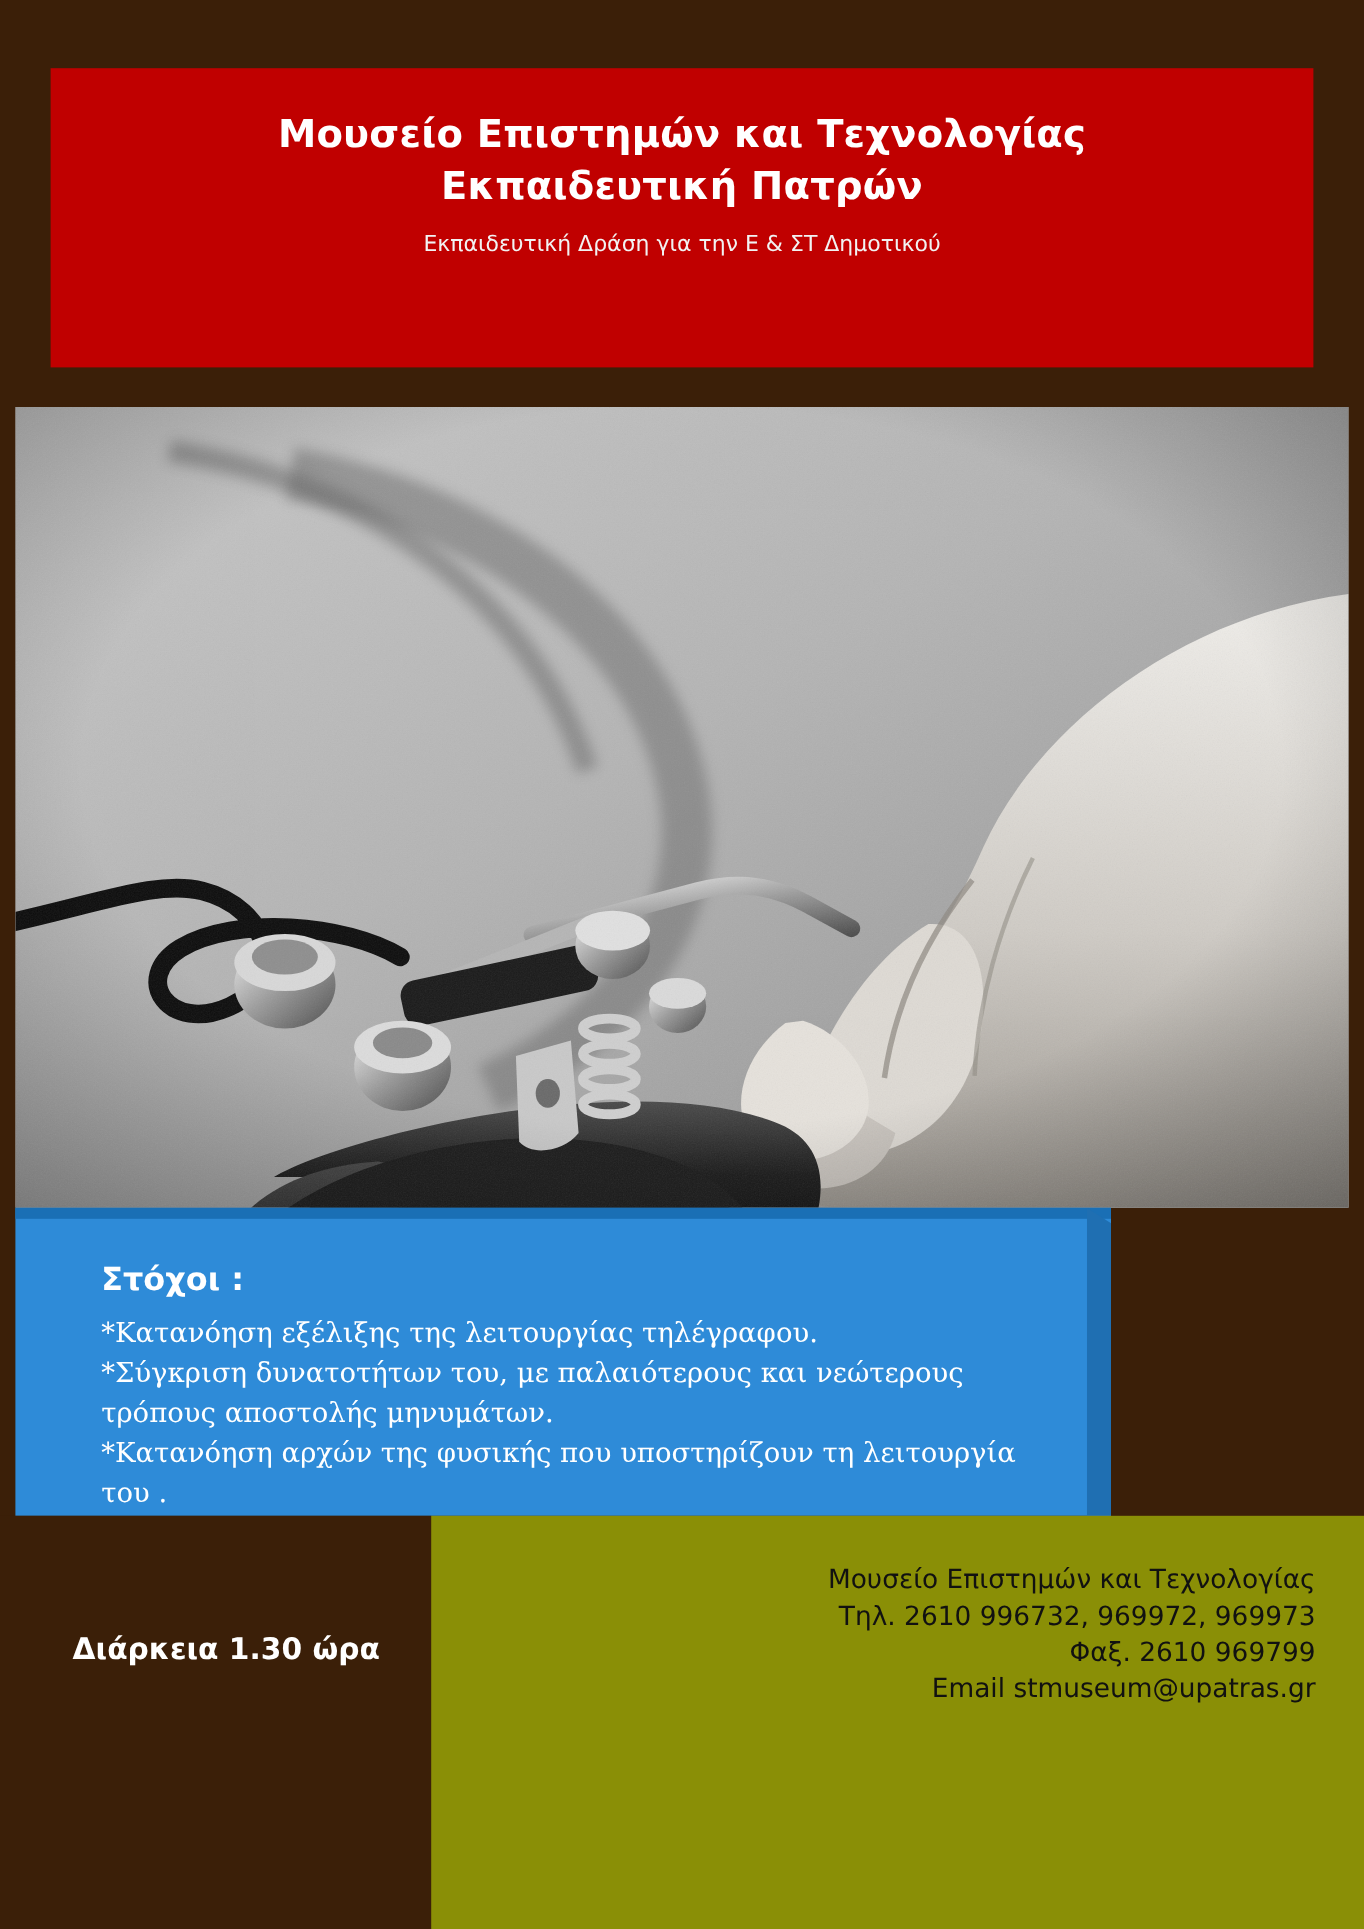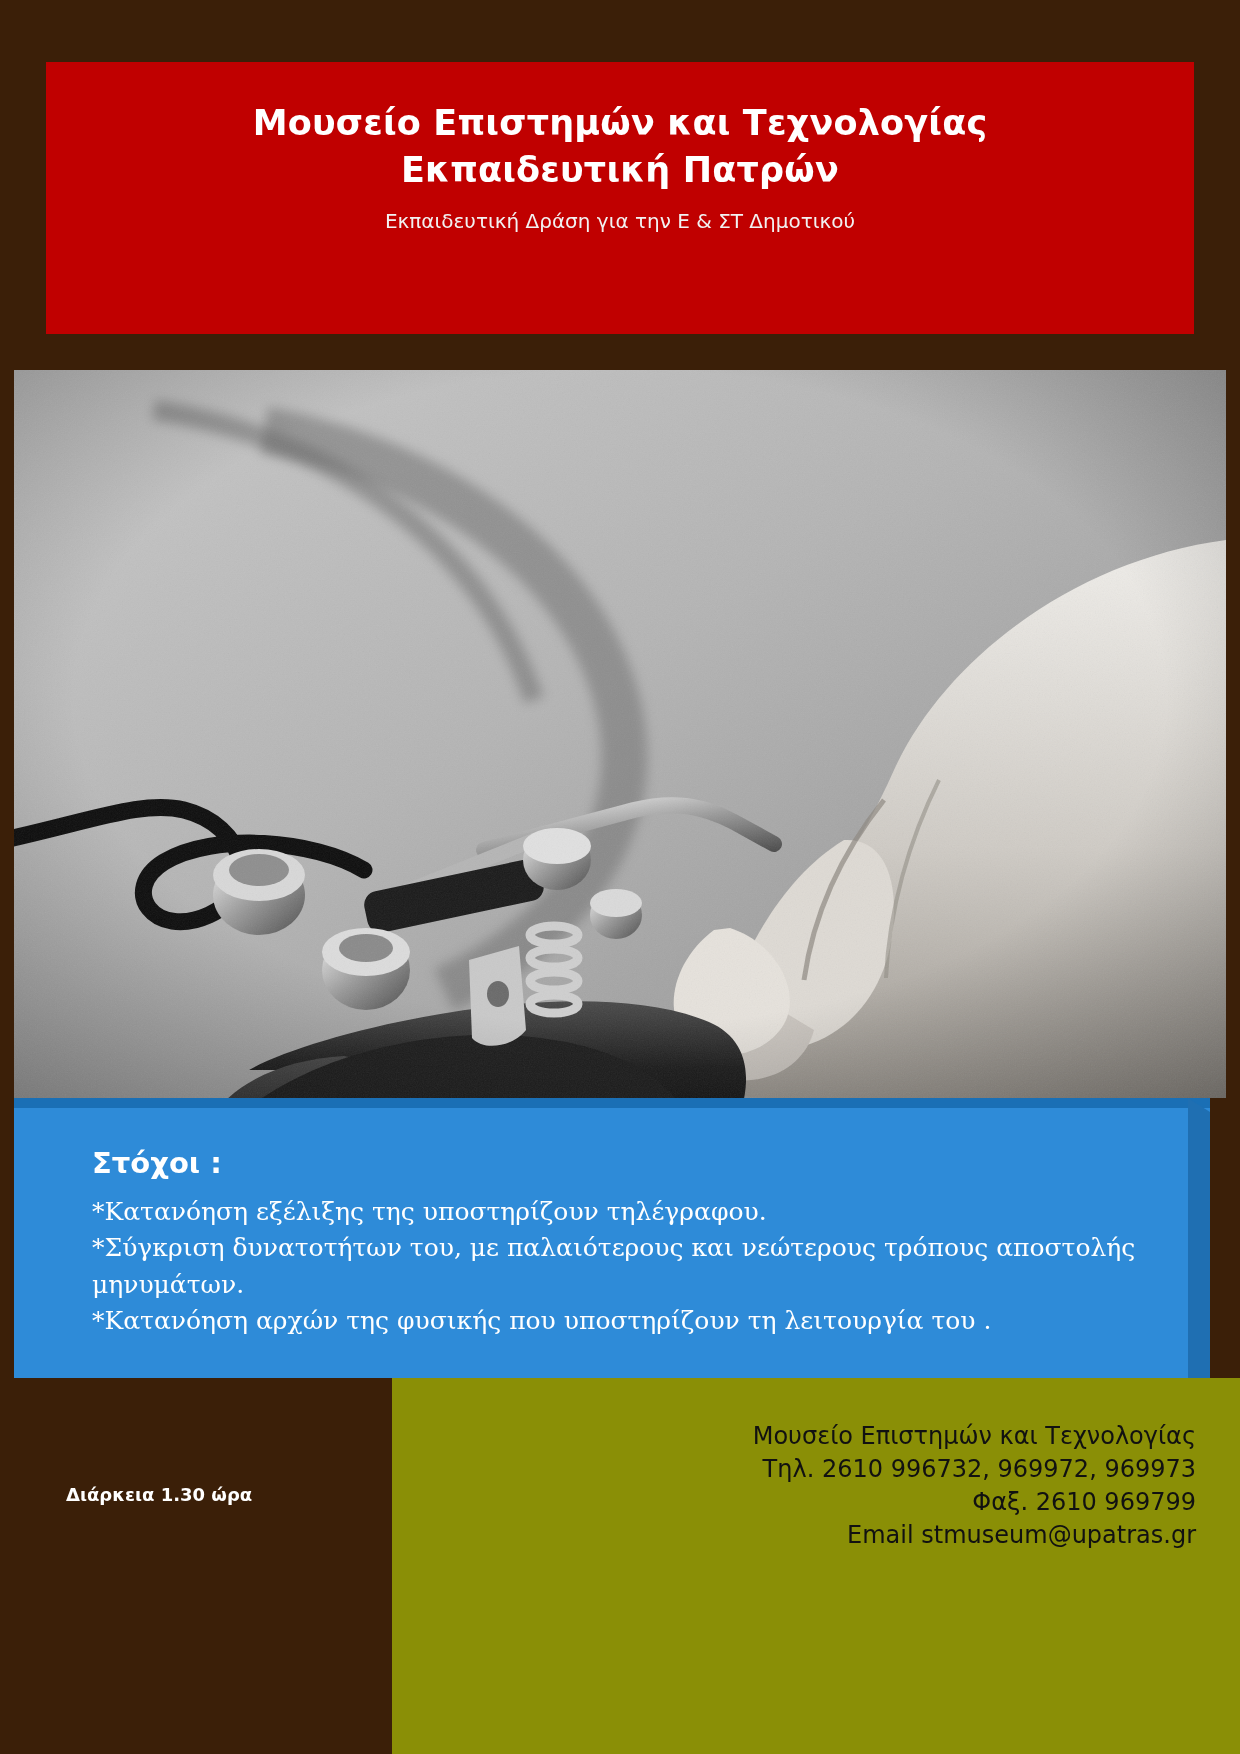--- a/index.html
+++ b/index.html
@@ -49,21 +49,21 @@
     width:1212px;height:728px;
     overflow:hidden;
     background:#9d9d9d;
   }
   .photo svg{display:block;width:100%;height:100%;}
 
   
   .blue-panel{
     position:absolute;
     left:14px;top:1098px;
-    width:1196px;height:280px;
+    width:996px;height:280px;
     background:#2e8bd8;
   }
   .blue-panel .shadow-top{
     position:absolute;left:0;top:0;width:100%;height:10px;
     background:#1a6fb5;
   }
   .blue-panel .bevel-right{
     position:absolute;right:0;top:0;width:22px;height:100%;
     background:#1f6fb2;
     clip-path:polygon(0 0,100% 14px,100% 100%,0 100%);
@@ -88,21 +88,21 @@
   .bottom-left{
     position:absolute;
     left:0;top:1378px;
     width:392px;height:376px;
     background:#3b1f08;
   }
   .duration{
     position:absolute;
     left:66px;top:1484px;
     color:#ffffff;
-    font-size:18px;
+    font-size:27px;
     font-weight:bold;
   }
   .bottom-olive{
     position:absolute;
     left:392px;top:1378px;
     width:848px;height:376px;
     background:#8a8f06;
   }
   .contact{
     position:absolute;
@@ -227,21 +227,21 @@
     <rect width="1212" height="728" fill="url(#vig)"></rect>
     <rect width="1212" height="728" filter="url(#grain)" opacity="0.55"></rect>
   </svg>
 </div>
 
 <div class="blue-panel">
   <div class="shadow-top"></div>
   <div class="bevel-right"></div>
   <div class="blue-inner">
     <div class="goals-title">Στόχοι :</div>
-    <div class="goal-line">*Κατανόηση εξέλιξης της υποστηρίζουν τηλέγραφου.</div>
+    <div class="goal-line">*Κατανόηση εξέλιξης της λειτουργίας τηλέγραφου.</div>
     <div class="goal-line">*Σύγκριση δυνατοτήτων του, με παλαιότερους και νεώτερους τρόπους αποστολής μηνυμάτων.</div>
     <div class="goal-line">*Κατανόηση  αρχών της φυσικής που υποστηρίζουν τη λειτουργία του .</div>
   </div>
 </div>
 
 <div class="bottom-left"></div>
 <div class="bottom-olive"></div>
 
 <div class="duration">Διάρκεια 1.30 ώρα</div>
 

